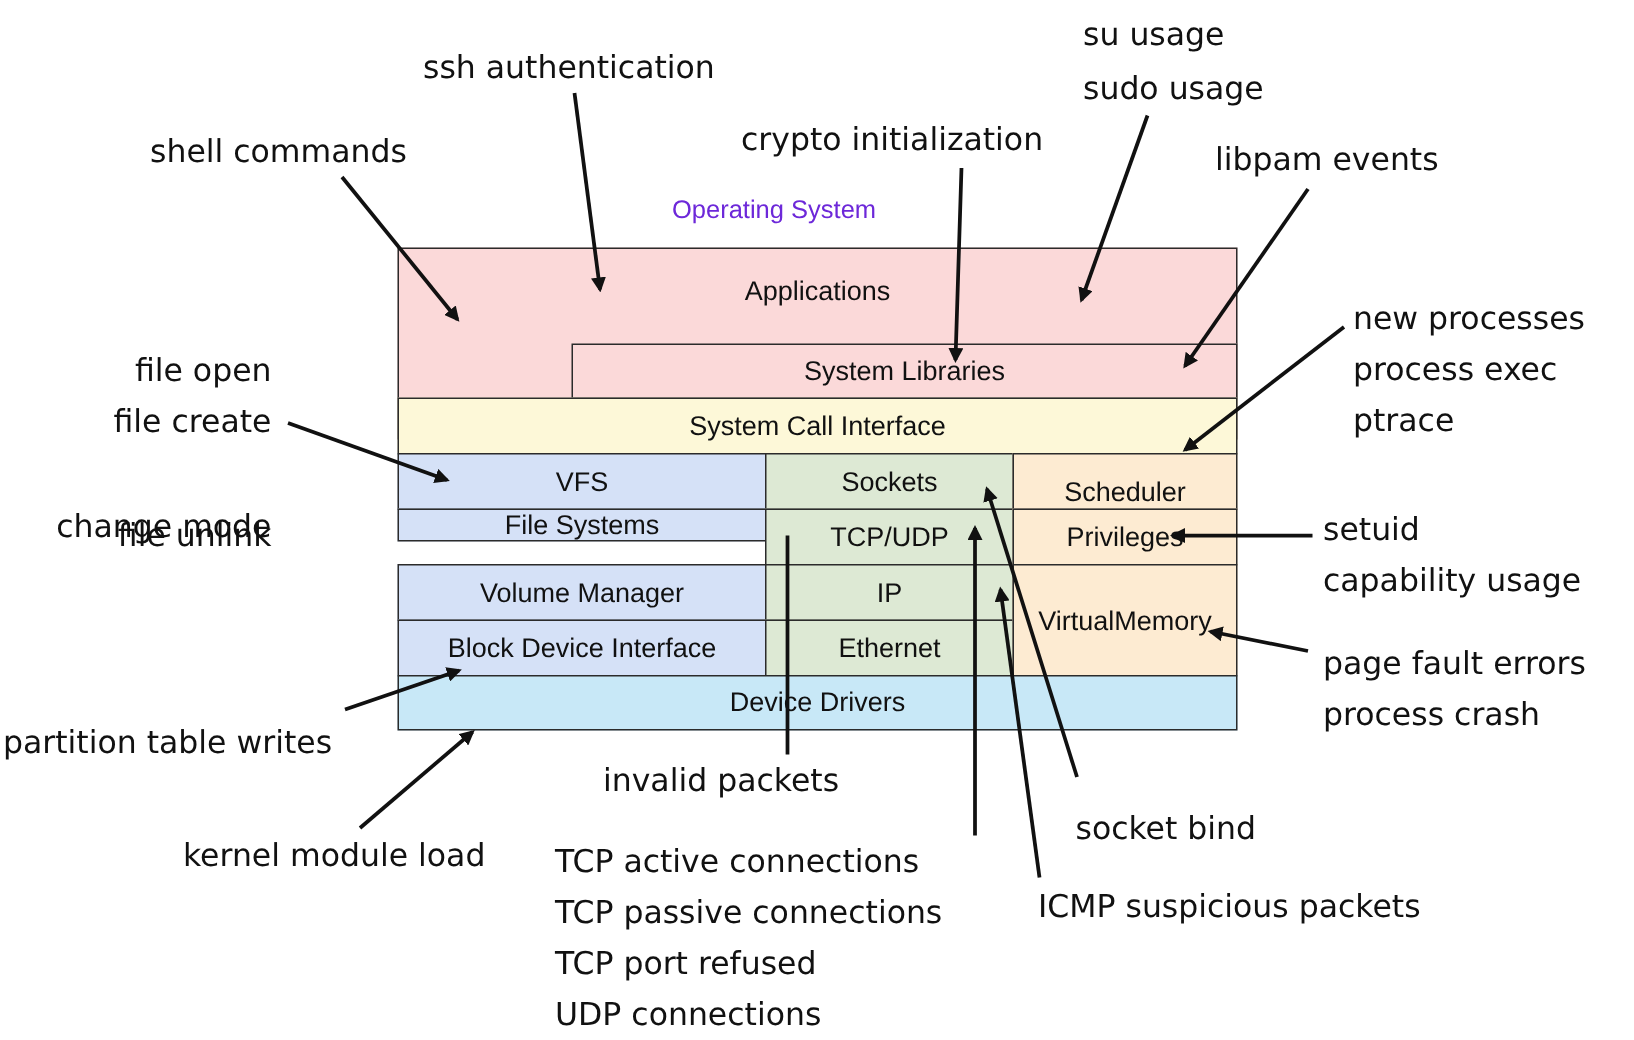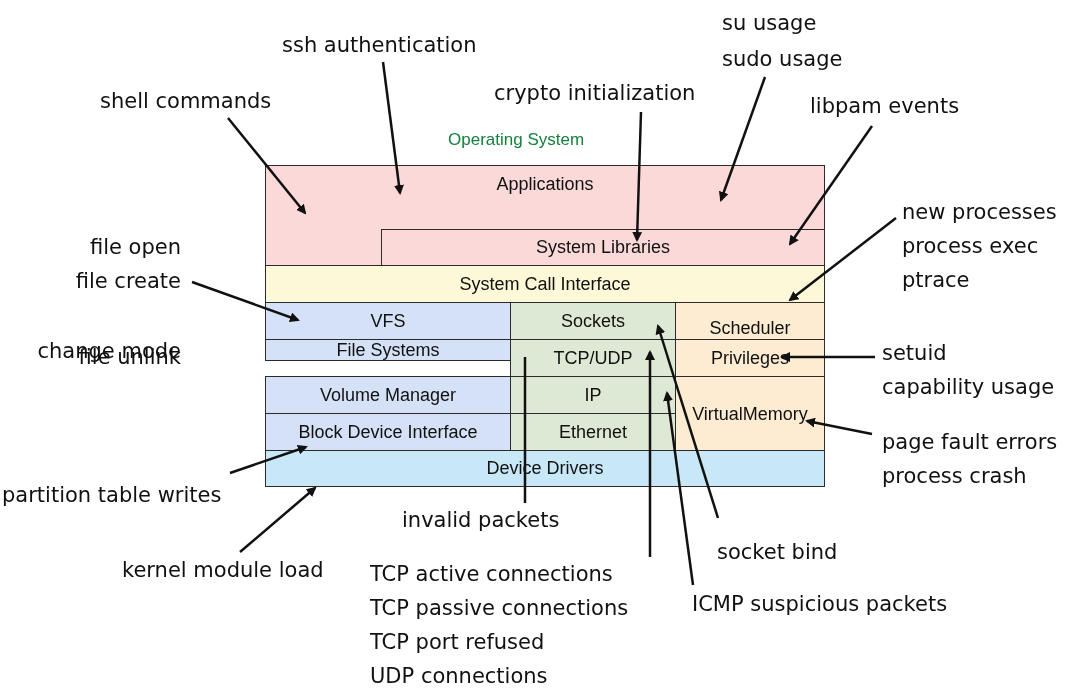--- a/index.html
+++ b/index.html
@@ -12,29 +12,29 @@
   .yellow { background:#fdf8d8; }
   .blue { background:#d5e1f7; }
   .green { background:#dde9d4; }
   .orange { background:#fdebd2; }
   .cyan { background:#c8e8f7; }
   .lbl { position:absolute; font-family:"DejaVu Sans", sans-serif; font-size:21px;
          color:#111; white-space:nowrap; line-height:34px; }
   .r { text-align:right; }
   .c { text-align:left; }
   #title { position:absolute; left:448px; top:130px; font-family:"Liberation Sans",sans-serif;
-           font-size:17px; color:#15803d; }
+           font-size:17px; color:#6d28d9; }
   svg#arrows { position:absolute; left:0; top:0; }
 </style>
 </head>
 <body>
 
 <div id="title">Operating System</div>
 
-<div class="box pink" style="left:265px;top:165px;width:560px;height:128px;align-items:flex-start;padding-top:8px;">
+<div class="box pink" style="left:265px;top:165px;width:560px;height:128px;align-items:flex-start;padding-top:18px;">
   <span>Applications</span>
 </div>
 <div class="box pink" style="left:381px;top:229px;width:444px;height:37px;">
   <span>System Libraries</span>
 </div>
 <div class="box yellow" style="left:265px;top:265px;width:560px;height:38px;">
   <span>System Call Interface</span>
 </div>
 
 <div class="box blue" style="left:265px;top:302px;width:246px;height:38px;">

